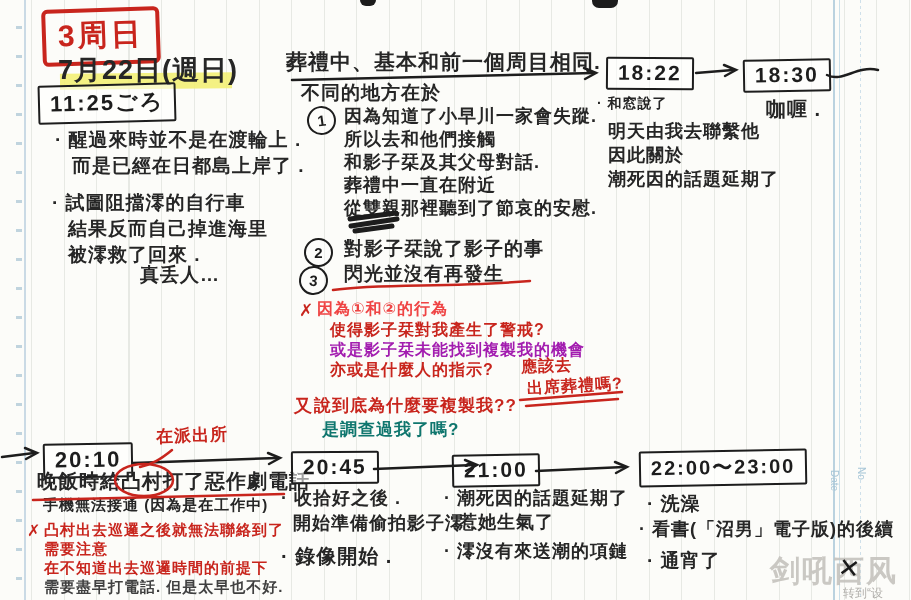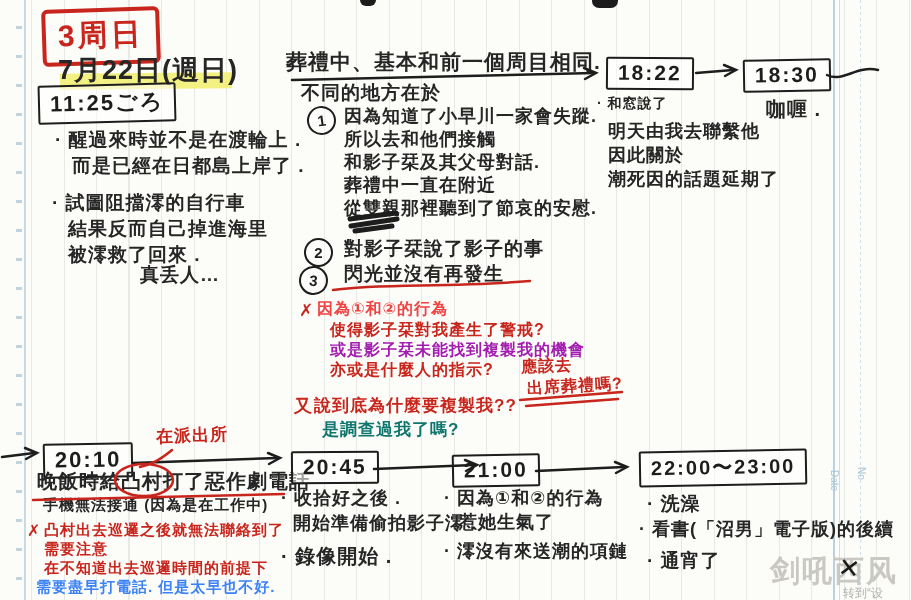--- a/index.html
+++ b/index.html
@@ -90,29 +90,29 @@
 <div class="abs hw" style="left:766px;top:96px;font-size:20px;">咖喱 .</div>
 
 <div class="tbox" style="left:43px;top:443px;transform:rotate(-1deg);font-size:22px;">20:10</div>
 <div class="abs red hw" style="left:156px;top:424px;font-size:17px;color:#c8251d;transform:rotate(-2deg);">在派出所</div>
 <div class="abs hw" style="left:37px;top:468px;font-size:20px;">晚飯時給凸村打了惡作劇電話</div>
 <div class="abs hw" style="left:43px;top:496px;font-size:15px;">手機無法接通 (因為是在工作中)</div>
 <div class="abs red" style="left:27px;top:521px;font-size:16px;font-weight:bold;">✗</div>
 <div class="abs red hw" style="left:44px;top:521px;font-size:15px;color:#c8251d;">凸村出去巡邏之後就無法聯絡到了</div>
 <div class="abs red hw" style="left:44px;top:540px;font-size:15px;color:#c8251d;">需要注意</div>
 <div class="abs red hw" style="left:44px;top:559px;font-size:15px;color:#c8251d;">在不知道出去巡邏時間的前提下</div>
-<div class="abs red hw" style="left:36px;top:578px;font-size:15px;color:#3b82f6;">需要盡早打電話. 但是太早也不好.</div>
+<div class="abs red hw" style="left:44px;top:578px;font-size:15px;color:#404040;">需要盡早打電話. 但是太早也不好.</div>
 
 <div class="tbox" style="left:291px;top:451px;transform:rotate(-.5deg);">20:45</div>
 <div class="abs hw" style="left:281px;top:486px;font-size:18px;">· 收拾好之後 .</div>
 <div class="abs hw" style="left:293px;top:511px;font-size:18px;">開始準備偷拍影子澪 .</div>
 <div class="abs hw" style="left:281px;top:543px;font-size:20px;">· 錄像開始 .</div>
 
 <div class="tbox" style="left:452px;top:454px;transform:rotate(-1deg);">21:00</div>
-<div class="abs hw" style="left:444px;top:486px;font-size:18px;">· 因為①和②的行為</div>
+<div class="abs hw" style="left:444px;top:486px;font-size:18px;">· 潮死因的話題延期了</div>
 <div class="abs hw" style="left:459px;top:510px;font-size:18px;">惹她生氣了</div>
 <div class="abs hw" style="left:444px;top:539px;font-size:18px;">· 澪沒有來送潮的項鏈</div>
 
 <div class="tbox" style="left:639px;top:450px;transform:rotate(-1deg);font-size:20px;">22:00〜23:00</div>
 <div class="abs hw" style="left:647px;top:491px;font-size:19px;">· 洗澡</div>
 <div class="abs hw" style="left:639px;top:517px;font-size:18px;">· 看書(「沼男」電子版)的後續</div>
 <div class="abs hw" style="left:647px;top:548px;font-size:19px;">· 通宵了</div>
 
 <div class="abs" style="left:824px;top:475px;font-size:10px;color:#a9c7d8;transform:rotate(90deg);">Date</div>
 <div class="abs" style="left:855px;top:468px;font-size:10px;color:#a9c7d8;transform:rotate(90deg);">No</div>

